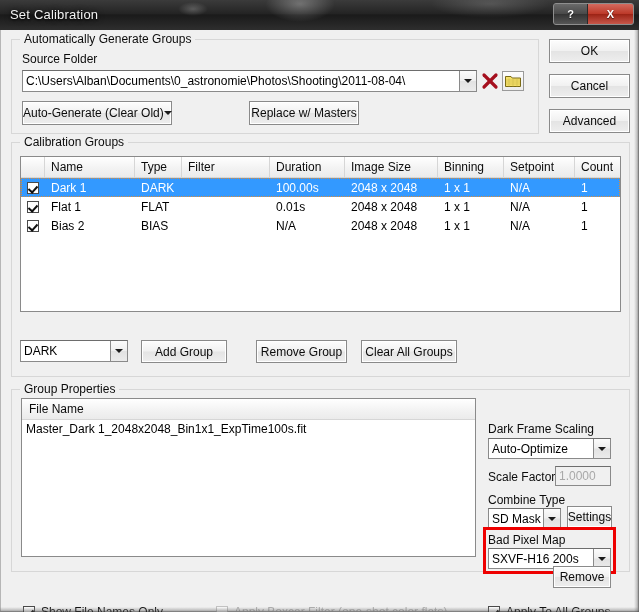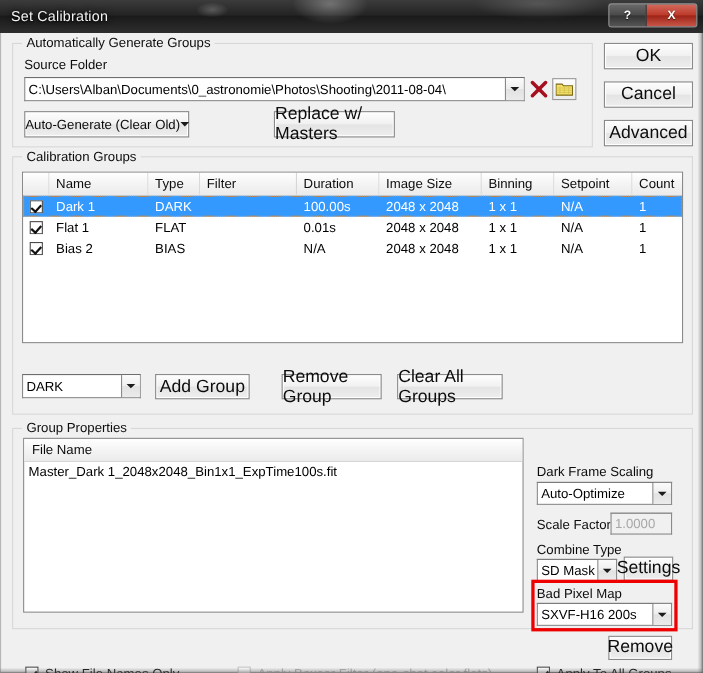--- a/index.html
+++ b/index.html
@@ -121,21 +121,21 @@
     color: #0c0c0c;
     white-space: nowrap;
   }
 
   
   .btn {
     position: absolute;
     background: linear-gradient(180deg, #fdfdfd 0%, #f1f1f1 48%, #e4e4e4 52%, #eeeeee 100%);
     border: 1px solid #8a8a8a;
     color: #0c0c0c;
-    font-size: 16px;
+    font-size: 12px;
     font-family: "Liberation Sans", sans-serif;
     display: flex; align-items: center; justify-content: center;
     cursor: default;
     box-shadow: inset 0 0 0 1px #ffffff;
   }
 
   
   .textbox {
     position: absolute;
     background: #ffffff;
@@ -488,21 +488,21 @@
     <div class="lbl" style="left:487px; top:503px;">Bad Pixel Map</div>
     <div class="combo" style="left:487px; top:518px; width:123px; height:21px;">
       <div class="val">SXVF-H16 200s</div>
       <div class="arrow">
           <span class="tri-down"></span>
         </div>
     </div>
     <div class="redbox" style="left:482px; top:497px; width:133px; height:47px;"></div>
 
     <div class="btn" style="left:489px; top:581px; width:56px; height:22px;">Add</div>
-    <div class="btn" style="left:552px; top:548px; width:58px; height:22px;">Remove</div>
+    <div class="btn" style="left:552px; top:536px; width:58px; height:22px;">Remove</div>
 
     <div class="chkrow" style="left:22px; top:575px;">
       <span class="cbox checked"></span>
       <span>Show File Names Only</span>
     </div>
 
     <div class="chkrow disabled" style="left:215px; top:575px;">
       <span class="cbox disabled"></span>
       <span>Apply Boxcar Filter (one-shot color flats)</span>
     </div>

